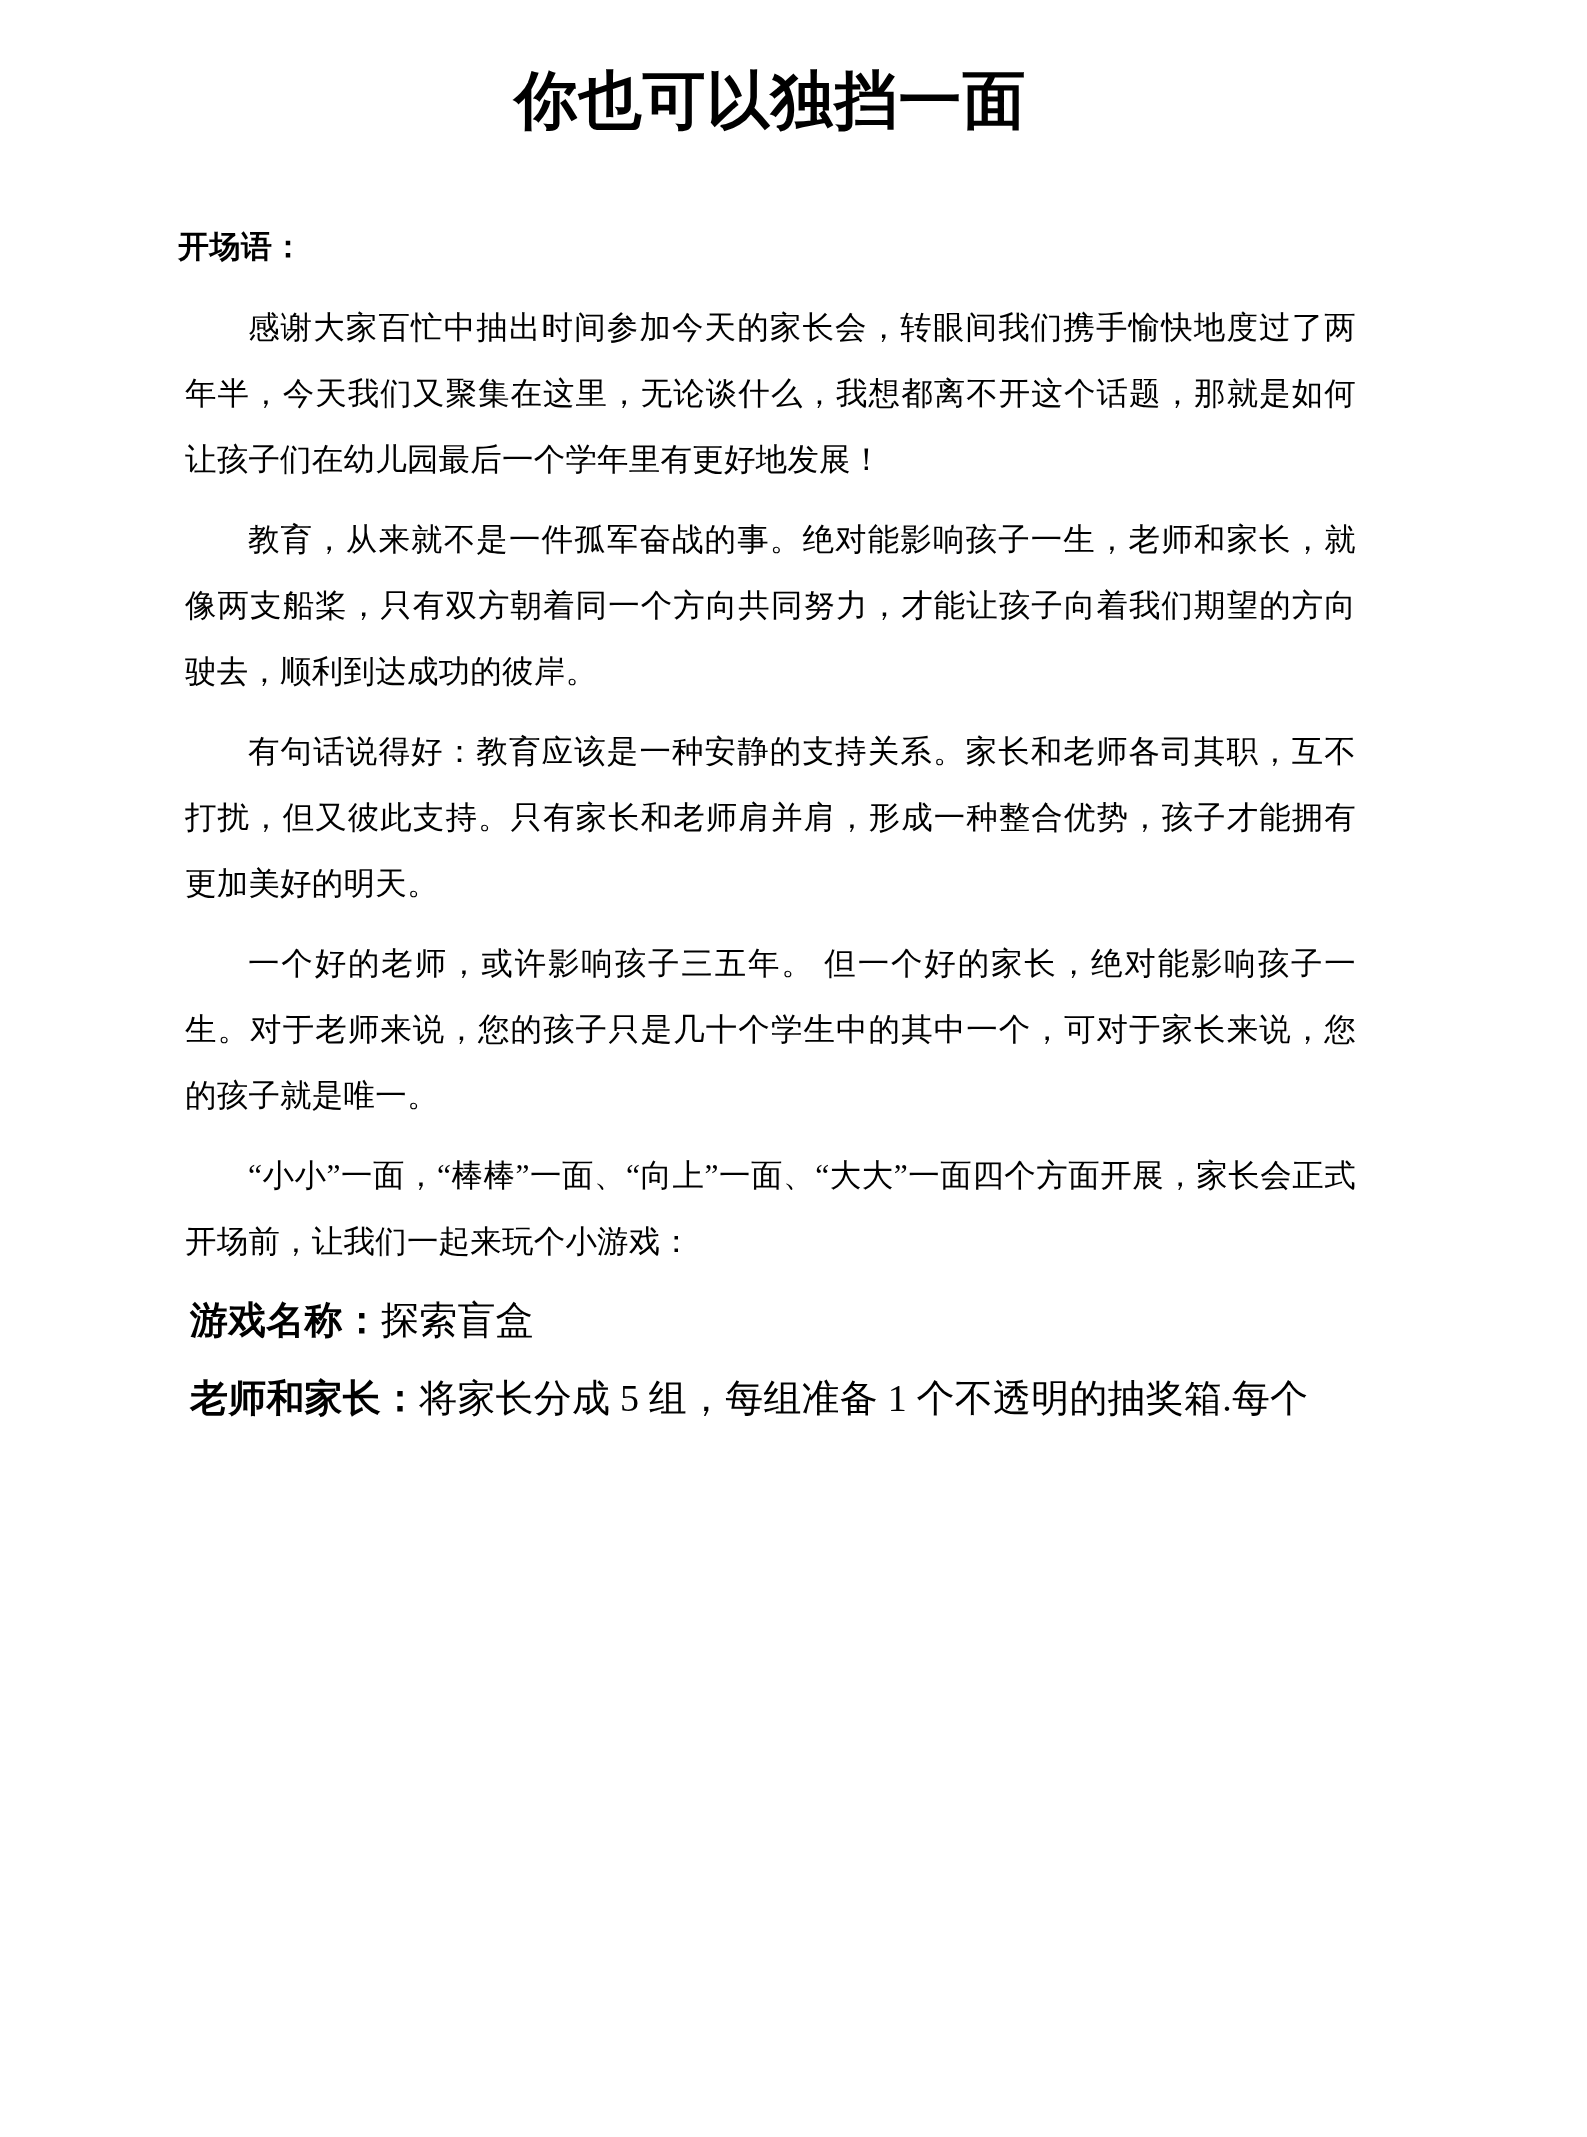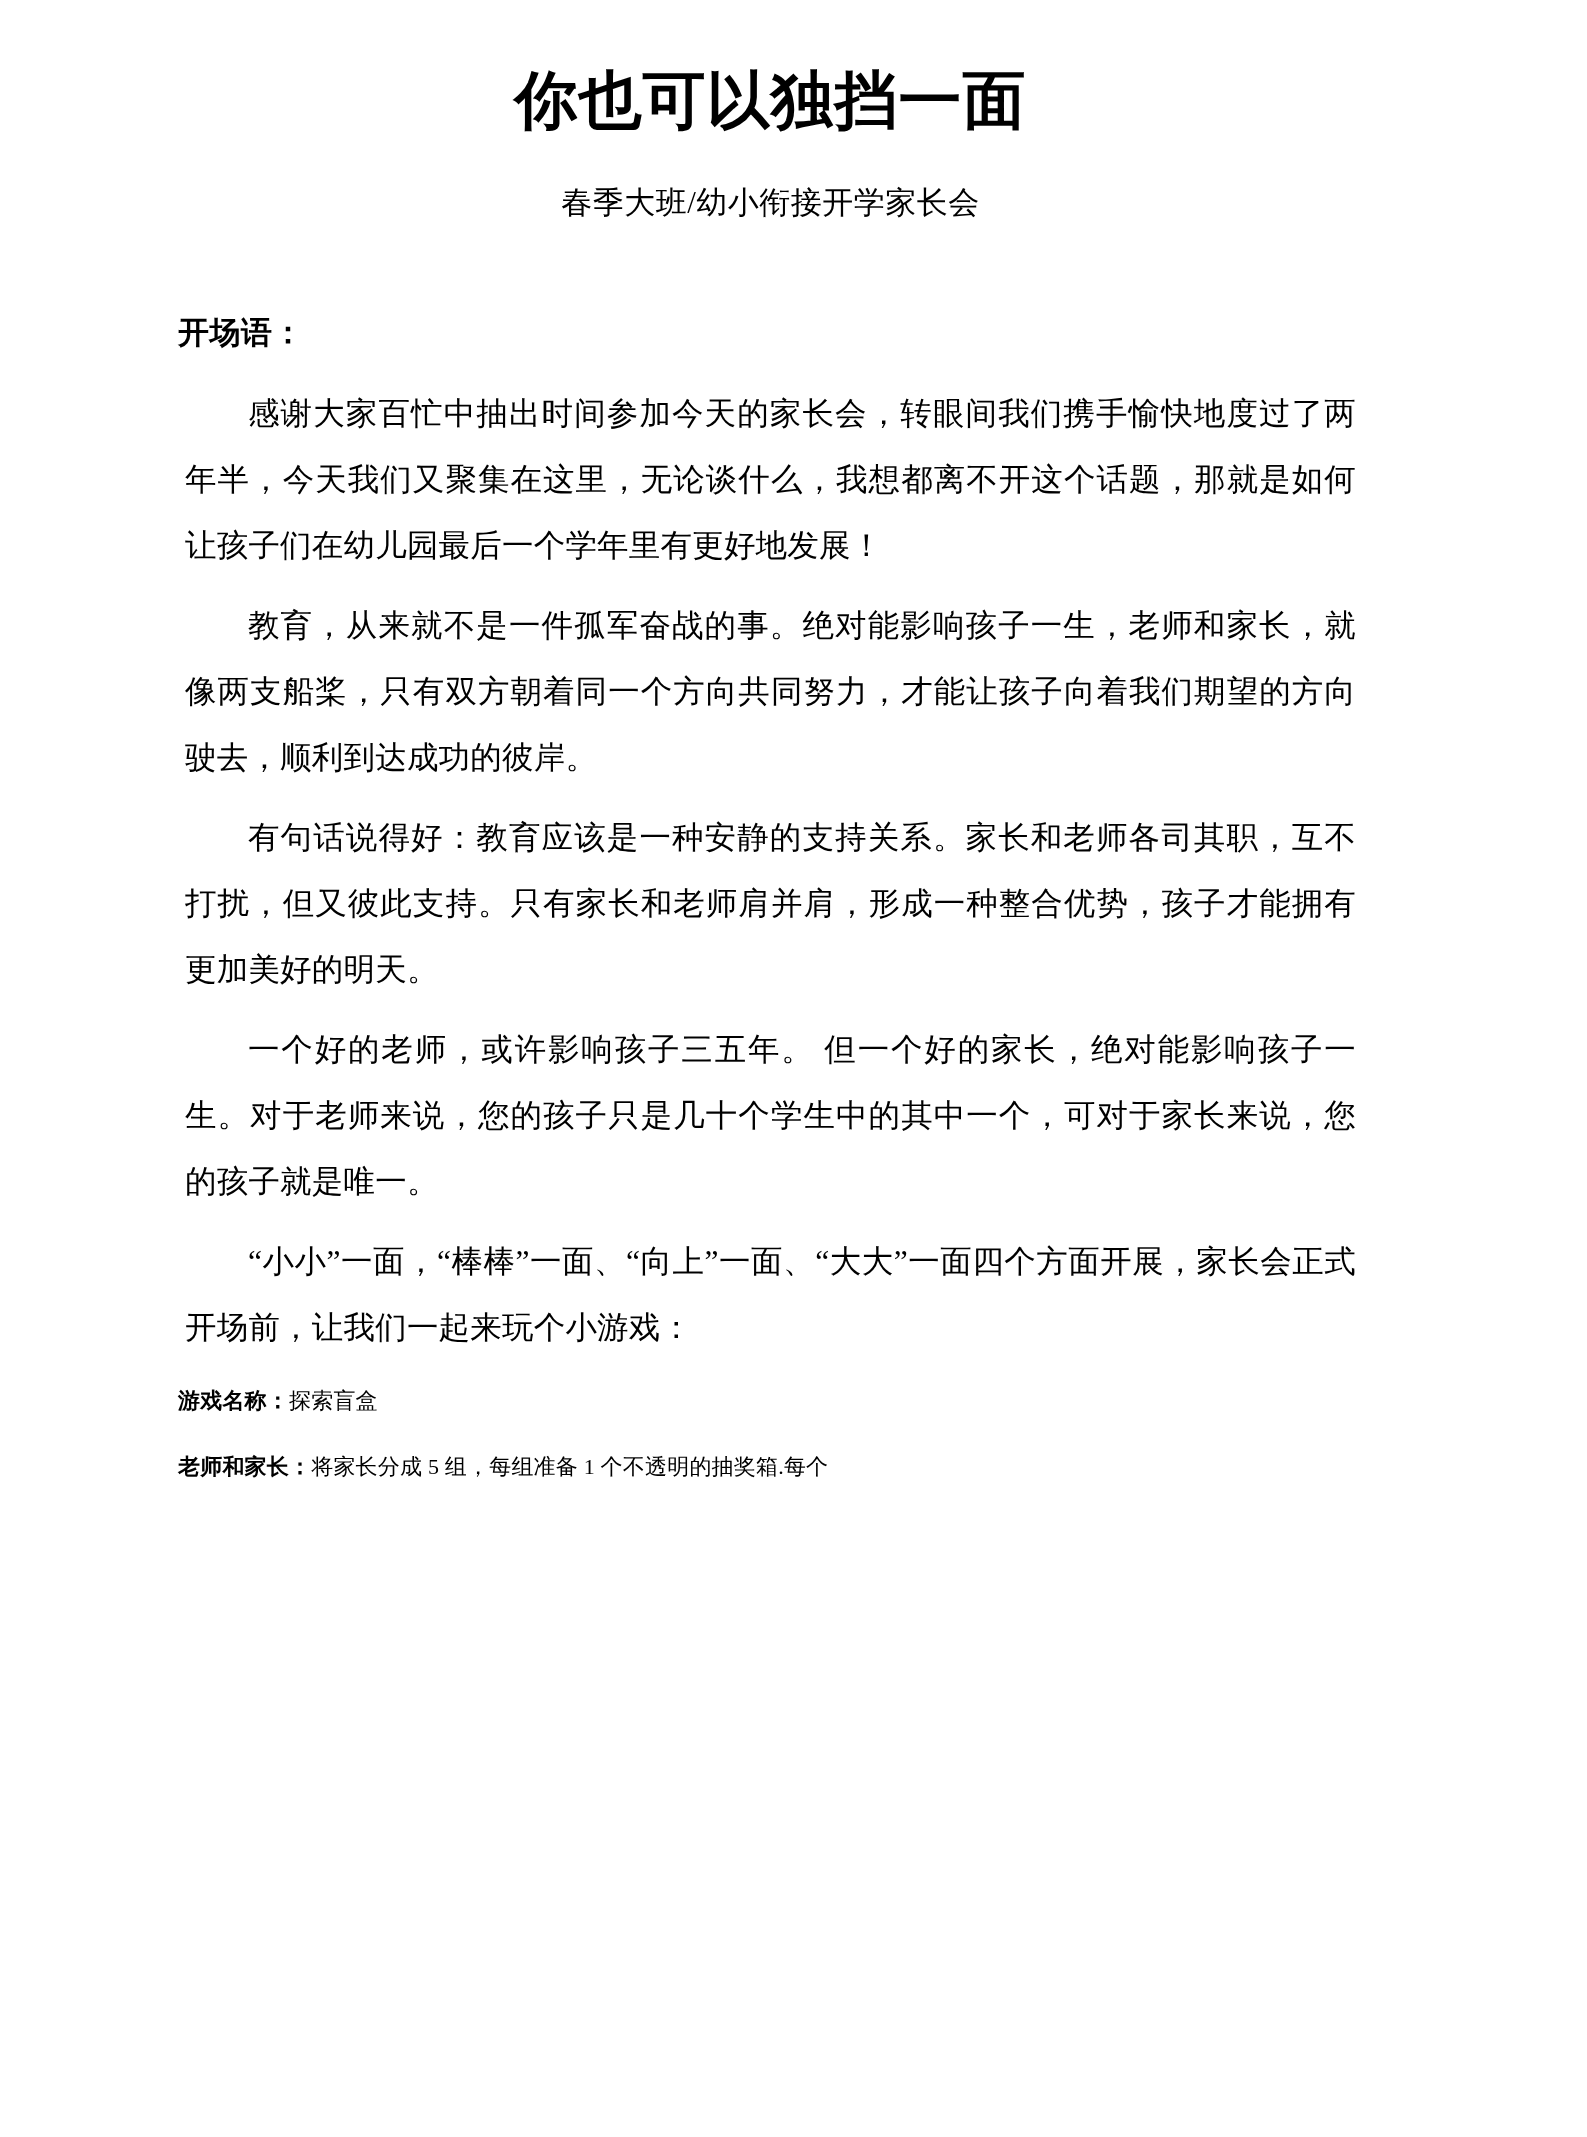--- a/index.html
+++ b/index.html
@@ -66,40 +66,39 @@
     text-align: justify;
     text-justify: inter-ideograph;
     text-indent: 2em;
     letter-spacing: 0.2px;
     padding-top: 7px;
   }
   .para.first-para {
     padding-top: 24px;
   }
   .labelled-line {
-    font-size: 22px;
+    font-size: 38px;
     line-height: 66px;
-    margin: 0;
+    margin: 12px;
     text-indent: 0;
     letter-spacing: 0.2px;
     font-family: Liberation Serif, serif;
   }
   .labelled-line .lbl {
     font-weight: 700;
   }
 </style>
 </head>
 <body>
 
 <div class="page">
   <div class="content">
 
     <h1 class="doc-title">你也可以独挡一面</h1>
 
-    <p class="doc-subtitle">春季大班/幼小衔接开学家长会</p>
 
     <p class="section-heading">开场语：</p>
 
     <p class="para first-para">感谢大家百忙中抽出时间参加今天的家长会，转眼间我们携手愉快地度过了两年半，今天我们又聚集在这里，无论谈什么，我想都离不开这个话题，那就是如何让孩子们在幼儿园最后一个学年里有更好地发展！</p>
 
     <p class="para">教育，从来就不是一件孤军奋战的事。绝对能影响孩子一生，老师和家长，就像两支船桨，只有双方朝着同一个方向共同努力，才能让孩子向着我们期望的方向驶去，顺利到达成功的彼岸。</p>
 
     <p class="para">有句话说得好：教育应该是一种安静的支持关系。家长和老师各司其职，互不打扰，但又彼此支持。只有家长和老师肩并肩，形成一种整合优势，孩子才能拥有更加美好的明天。</p>
 
     <p class="para">一个好的老师，或许影响孩子三五年。 但一个好的家长，绝对能影响孩子一生。对于老师来说，您的孩子只是几十个学生中的其中一个，可对于家长来说，您的孩子就是唯一。</p>

